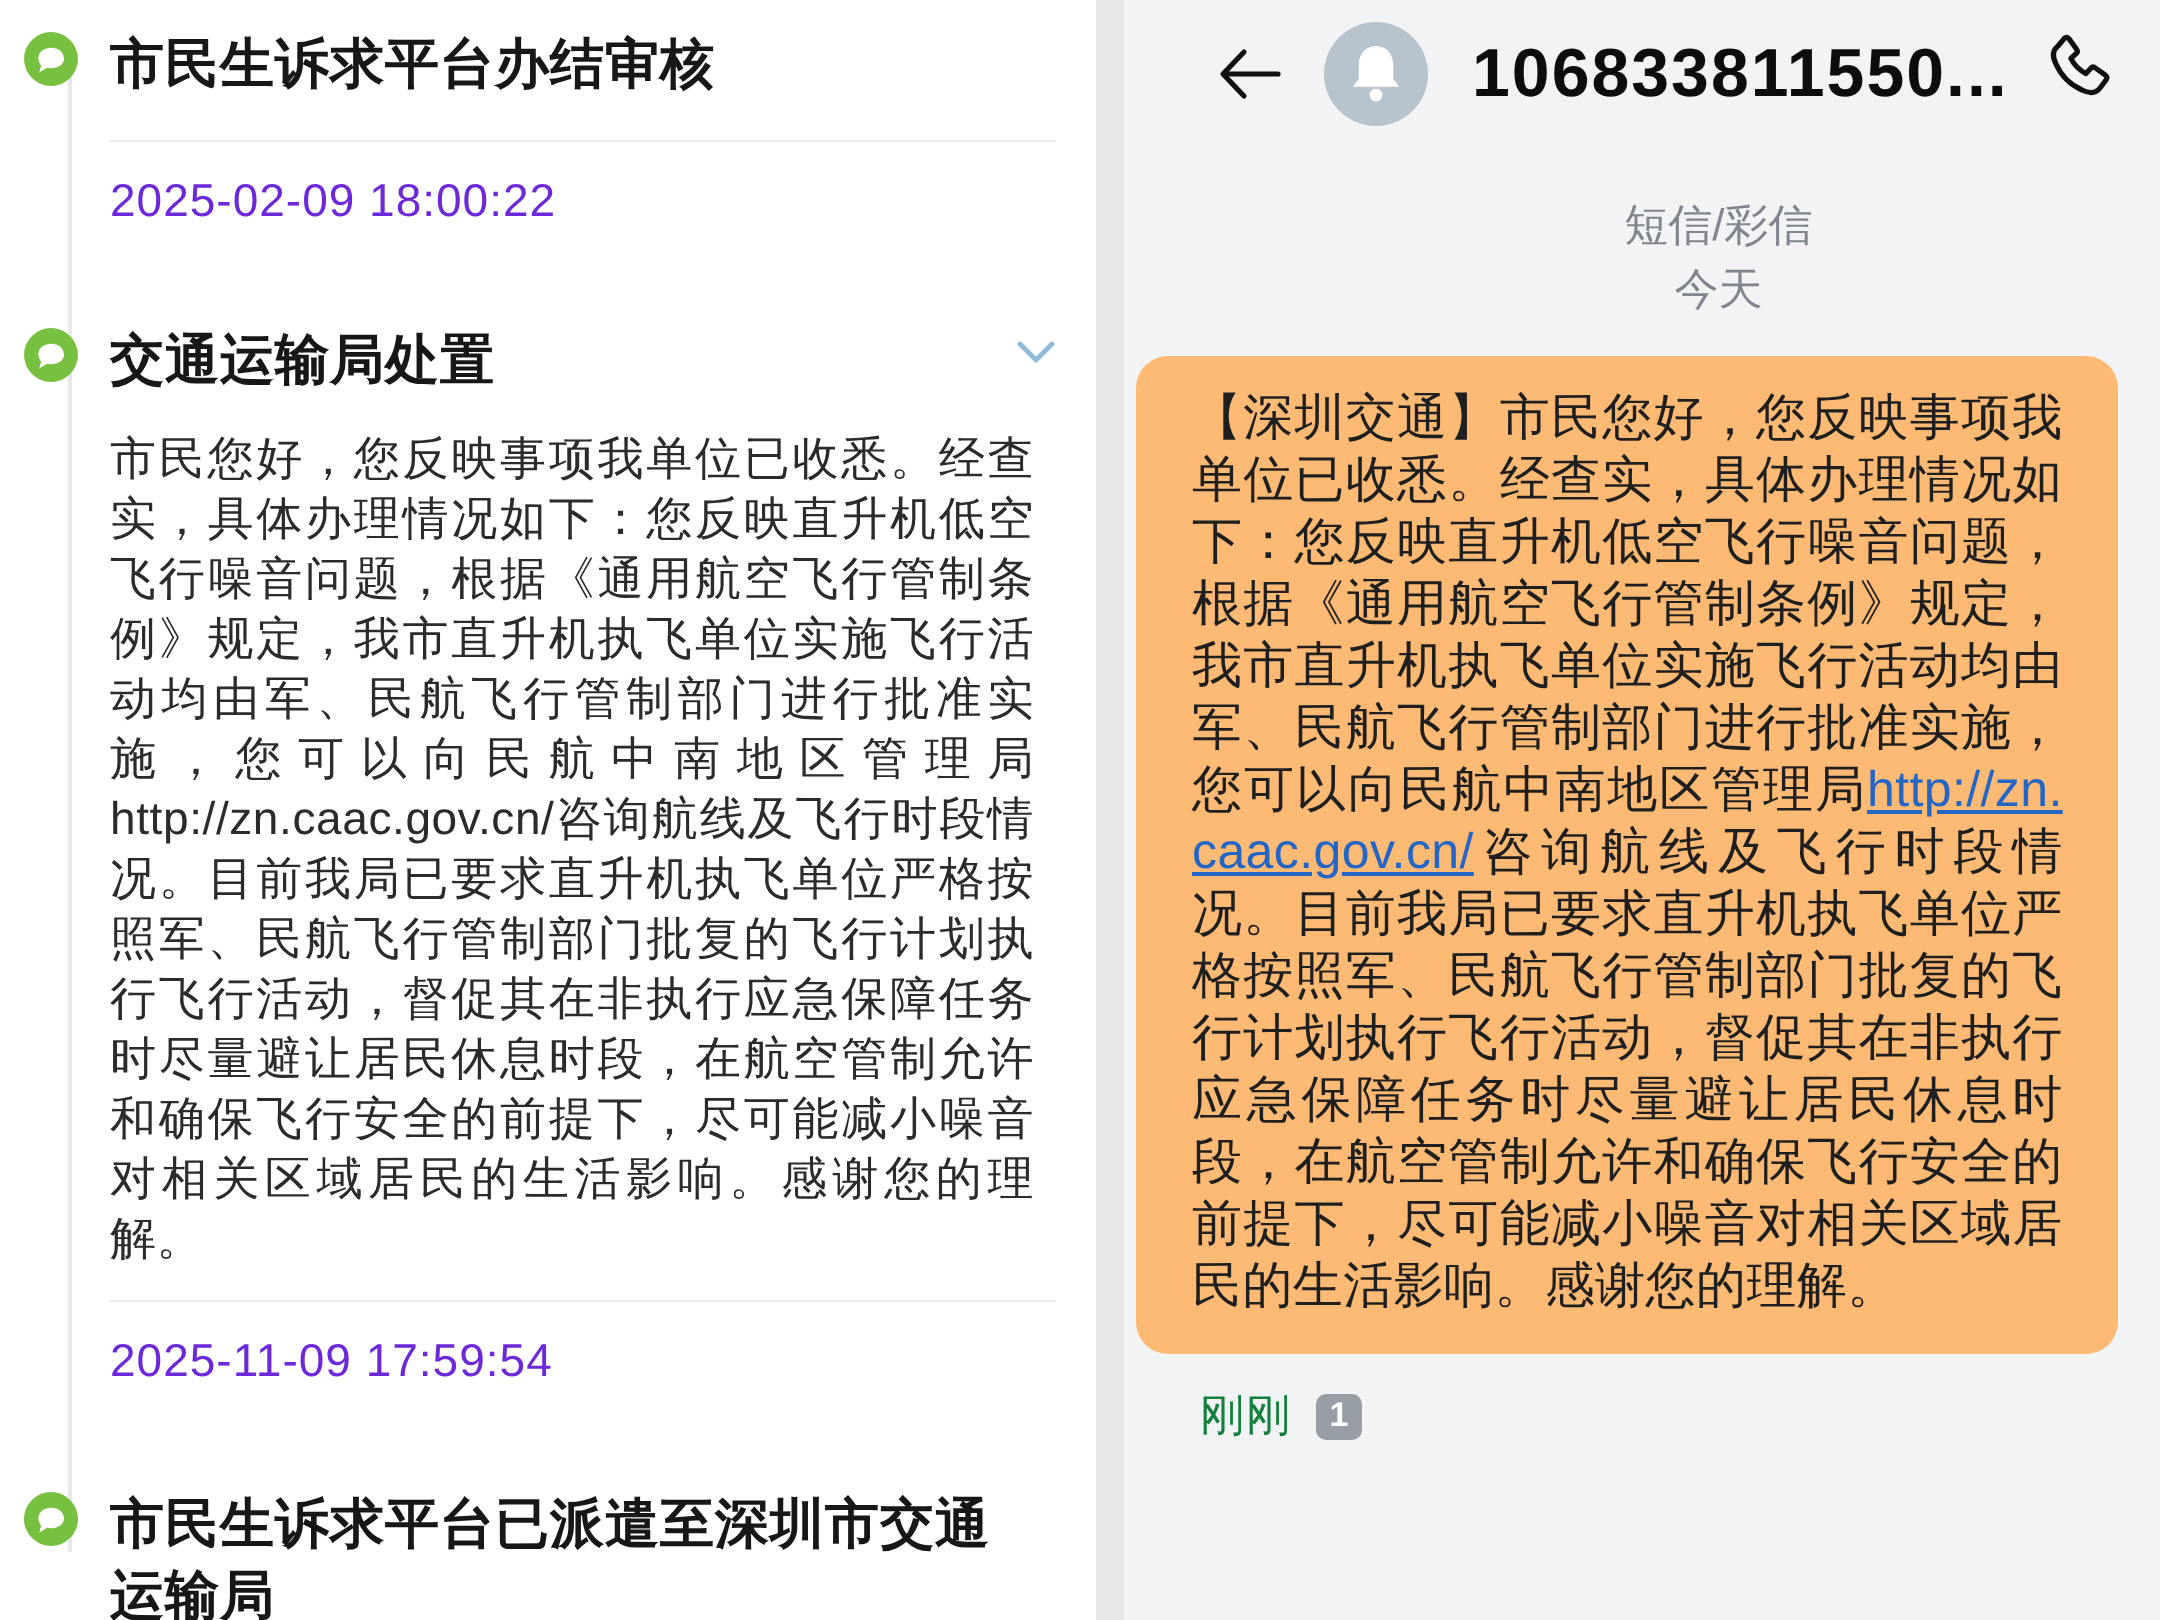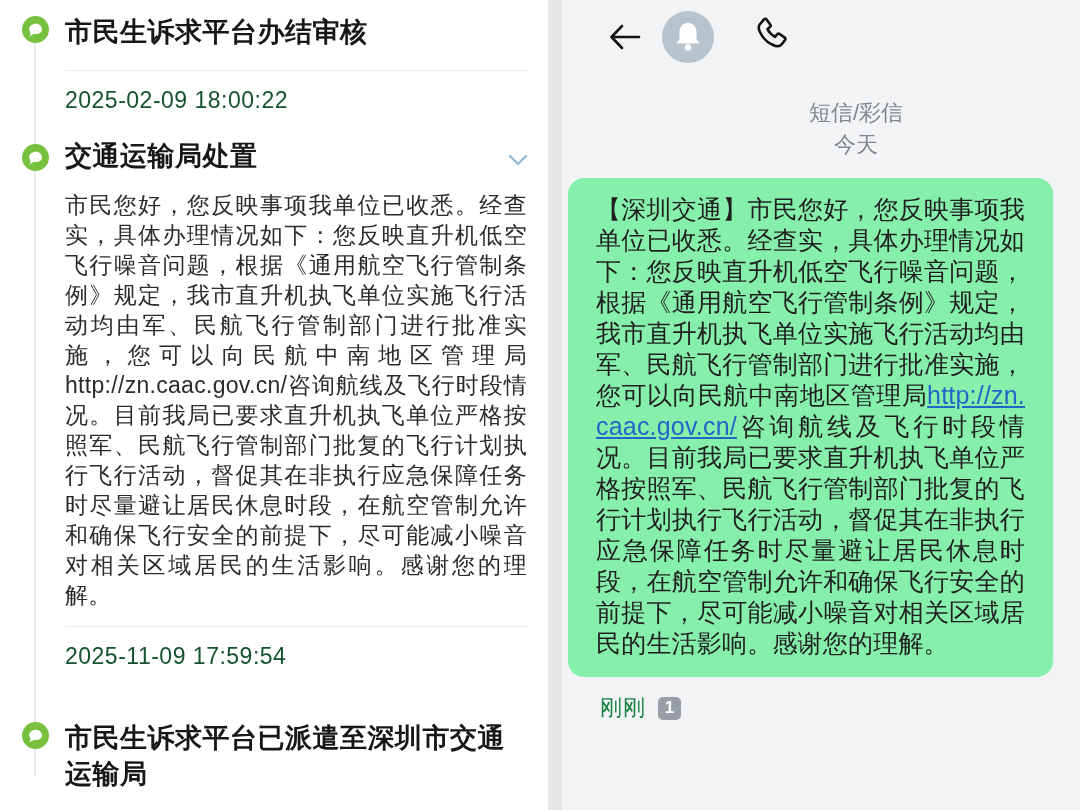--- a/index.html
+++ b/index.html
@@ -3,46 +3,46 @@
 <meta charset="utf-8">
 <style>
   html,body{margin:0;padding:0;}
   body{
     width:1080px;height:810px;overflow:hidden;
     font-family:"Liberation Sans","DejaVu Sans",sans-serif;
     display:flex;background:#fff;
   }
   
   .left-panel{width:548px;background:#ffffff;position:relative;flex:none;}
-  .left-inner{padding:14px 20px 0 22px;position:relative;height:100%;box-sizing:border-box;border-radius:31px;}
+  .left-inner{padding:14px 20px 0 12px;position:relative;height:100%;box-sizing:border-box;border-radius:31px;}
   .tl-line{position:absolute;left:34px;top:30px;height:746px;width:2px;background:#e9e9e9;}
   .tl-row{display:flex;align-items:flex-start;position:relative;}
   .tl-icon{width:27px;height:27px;flex:none;margin-right:16px;margin-top:2px;}
   .tl-title{font-size:27px;font-weight:700;color:#171717;line-height:36px;letter-spacing:.5px;}
   .tl-divider{height:1px;background:#ececec;margin:20px 0 0 43px;}
-  .tl-time{font-size:23px;color:#14532d;margin:16px 0 0 43px;letter-spacing:.5px;}
+  .tl-time{font-size:23px;color:#6d28d9;margin:16px 0 0 43px;letter-spacing:.5px;}
   .tl-body{font-size:23px;color:#2b2b2b;line-height:30px;margin:16px 0 0 43px;width:462px;
            letter-spacing:.3px;text-align:justify;}
-  .mt54{margin-top:24px;align-items:center;} .mt50{margin-top:50px;}
+  .mt54{margin-top:48px;} .mt50{margin-top:50px;}
   .tl-chevron{margin-left:auto;margin-top:8px;flex:none;}
   
   .panel-strip{width:14px;background:#e5e7e9;flex:none;}
   
   .right-panel{flex:1;background:#f1f3f5;position:relative;}
   .sms-header{display:flex;align-items:center;padding:8px 24px 0 44px;height:58px;}
   .back-icon{flex:none;margin-right:20px;cursor:pointer;}
   .avatar{width:52px;height:52px;border-radius:50%;background:#b7c3cd;flex:none;
           display:flex;align-items:center;justify-content:center;margin-right:22px;}
   .sms-number{font-size:34px;font-weight:700;color:#0d0d0d;flex:1;white-space:nowrap;
               overflow:hidden;letter-spacing:1px;}
   .call-icon{flex:none;margin-left:12px;cursor:pointer;}
   .sms-labels{text-align:center;padding-left:70px;margin-top:34px;color:#80858e;}
   .sms-channel{font-size:22px;line-height:26px;}
   .sms-day{font-size:22px;line-height:30px;margin-top:4px;}
-  .bubble{background:#86efac;border-radius:16px;margin:18px 27px 0 6px;
+  .bubble{background:#fdba74;border-radius:16px;margin:18px 27px 0 6px;
           padding:16px 28px 18px 28px;box-sizing:border-box;
           font-size:25px;line-height:31px;color:#1f1f1f;letter-spacing:.2px;text-align:justify;}
   .bubble a,.msg-link{color:#2366c5;text-decoration:underline;cursor:pointer;word-break:break-all;}
   .sig-line{display:block;margin-top:1px;}
   .status-row{display:flex;align-items:center;margin:16px 0 0 38px;}
   .status-time{font-size:22px;color:#15803d;letter-spacing:1px;}
   .status-badge{margin-left:12px;width:23px;height:23px;border-radius:5px;background:#989ea6;
                 color:#ffffff;font-size:17px;font-weight:700;display:flex;align-items:center;
                 justify-content:center;}
 </style>
@@ -96,20 +96,21 @@
     <svg class="back-icon" width="36" height="32" viewBox="0 0 36 32">
       <line x1="6" y1="16" x2="33" y2="16" stroke="#111" stroke-width="2.6" stroke-linecap="round"></line>
       <polyline points="16,5 5.5,16 16,27" fill="none" stroke="#111" stroke-width="2.6" stroke-linecap="round" stroke-linejoin="round"></polyline>
     </svg>
     <div class="avatar">
       <svg width="30" height="32" viewBox="0 0 30 32">
         <path d="M15 2 C9.6 2 6.4 6.2 6.4 11.4 V18.4 L3.4 22.4 H26.6 L23.6 18.4 V11.4 C23.6 6.2 20.4 2 15 2 Z" fill="#ffffff"></path>
         <circle cx="15" cy="26.5" r="3.2" fill="#ffffff"></circle>
       </svg>
     </div>
+    <div class="sms-number">106833811550...</div>
     <svg class="call-icon" width="46" height="46" viewBox="0 0 46 46">
       <path d="M13 9 q-4 3 -1 9 q4 9 13 13 q6 3 9 -1 l3 -4 q1 -1.4 -0.3 -2.4 l-5 -3.6 q-1.3 -1 -2.4 0.2 l-2.3 2.6 q-5 -2.6 -7.6 -7.6 l2.6 -2.3 q1.2 -1.1 0.2 -2.4 l-3.6 -5 q-1 -1.3 -2.4 -0.3 z" fill="none" stroke="#111" stroke-width="2.6" stroke-linejoin="round"></path>
     </svg>
   </div>
 
   <div class="sms-labels">
     <div class="sms-channel">短信/彩信</div>
     <div class="sms-day">今天</div>
   </div>
 

